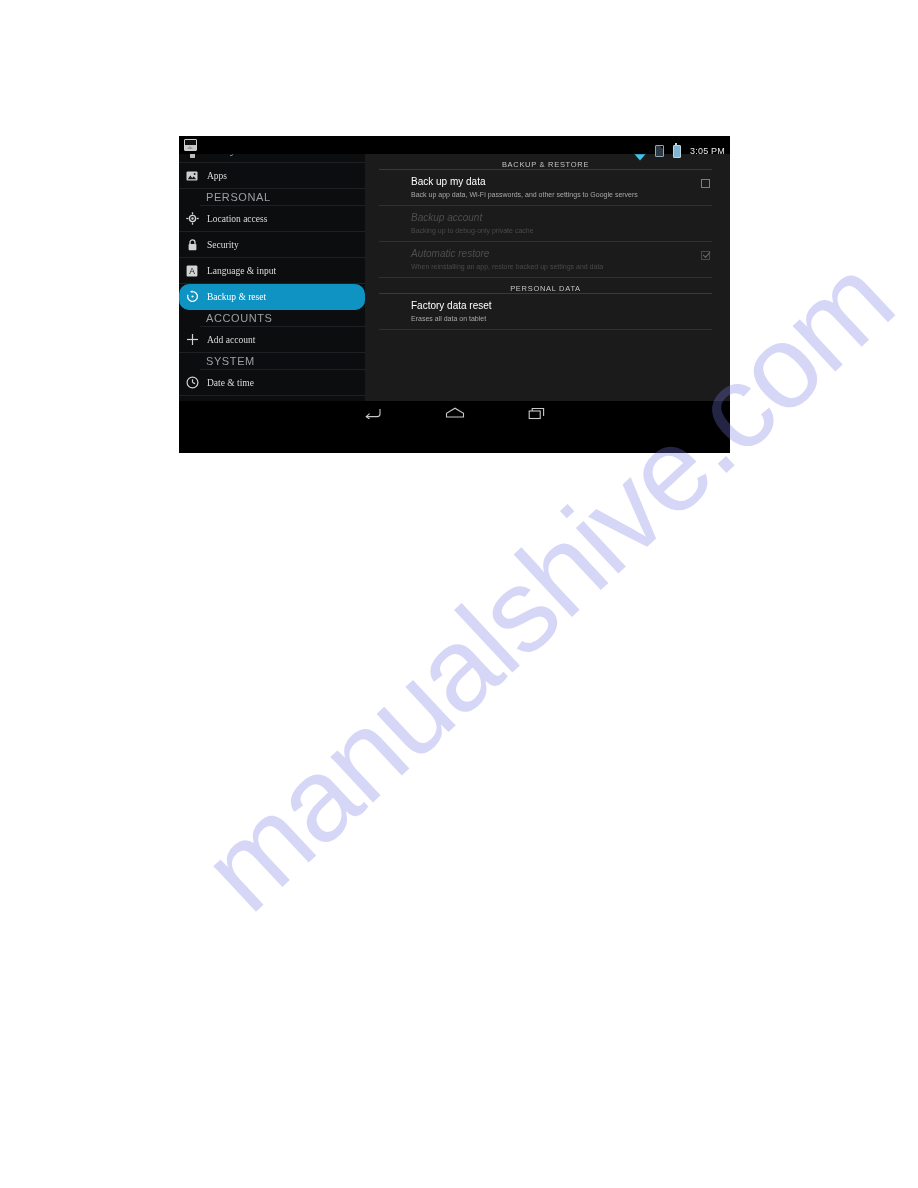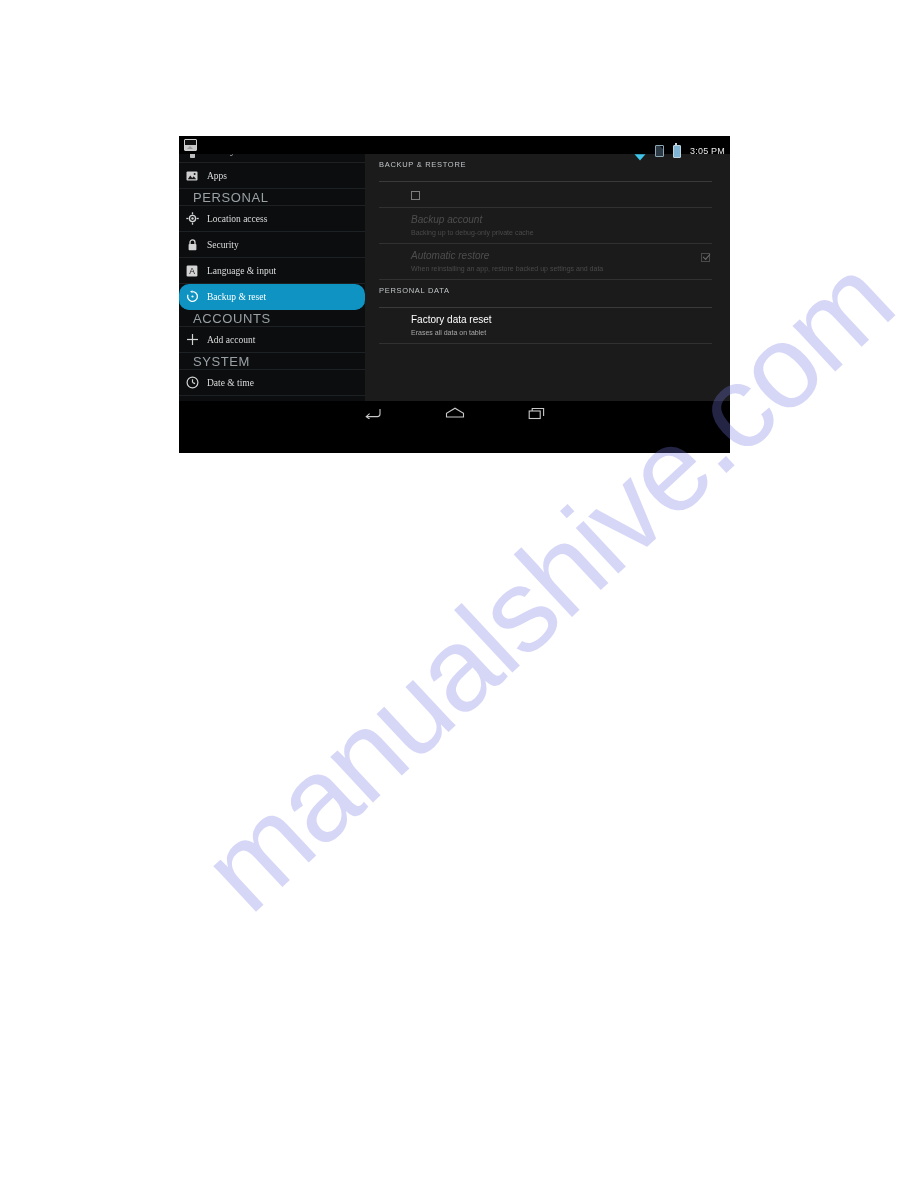--- a/index.html
+++ b/index.html
@@ -169,27 +169,28 @@
   .side-row.selected {
     background: #0e93c2;
     color: #ffffff;
     border-bottom: 1px solid #0e93c2;
     border-radius: 10px;
   }
   .side-header {
     height: 17px;
     display: flex;
     align-items: center;
-    padding-left: 14px;
+    padding-left: 6px;
     box-sizing: border-box;
     color: #9aa0a4;
-    font-size: 13px;
+    font-size: 11px;
     letter-spacing: 0.6px;
     border-bottom: 1px solid #1e2124;
     background: #0b0d0f;
+    margin-left: 21px;
   }
   .side-ico {
     width: 14px; height: 14px;
     margin-right: 8px;
     display: flex; align-items: center; justify-content: center;
     flex: none;
   }
   .side-label { white-space: nowrap; font-family: Liberation Serif, serif; }
 
   
@@ -199,22 +200,23 @@
     padding-left: 14px;
     padding-right: 18px;
     box-sizing: border-box;
     overflow: hidden;
   }
   .sec-header {
     color: #c0c4c6;
     font-size: 7.5px;
     letter-spacing: 0.7px;
     padding-top: 6px;
-    padding-bottom: 12px;
+    padding-bottom: 0;
     border-bottom: 1px solid #3a3a3a;
+    text-align: center;
   }
   .pref {
     display: flex;
     align-items: flex-start;
     justify-content: space-between;
     padding: 6px 0 6px 32px;
     border-bottom: 1px solid #313131;
     min-height: 26px;
     box-sizing: border-box;
   }
@@ -390,20 +392,24 @@
           <span class="side-label">Date &amp; time</span>
         </div>
 
       </div>
 
       <div class="content">
 
         <div class="sec-header">BACKUP &amp; RESTORE</div>
 
         <div class="pref">
+          <div class="pref-texts">
+            <div class="pref-title">Back up my data</div>
+            <div class="pref-sub">Back up app data, Wi-Fi passwords, and other settings to Google servers</div>
+          </div>
           <span class="cbox"></span>
         </div>
 
         <div class="pref disabled">
           <div class="pref-texts">
             <div class="pref-title">Backup account</div>
             <div class="pref-sub">Backing up to debug-only private cache</div>
           </div>
         </div>
 

